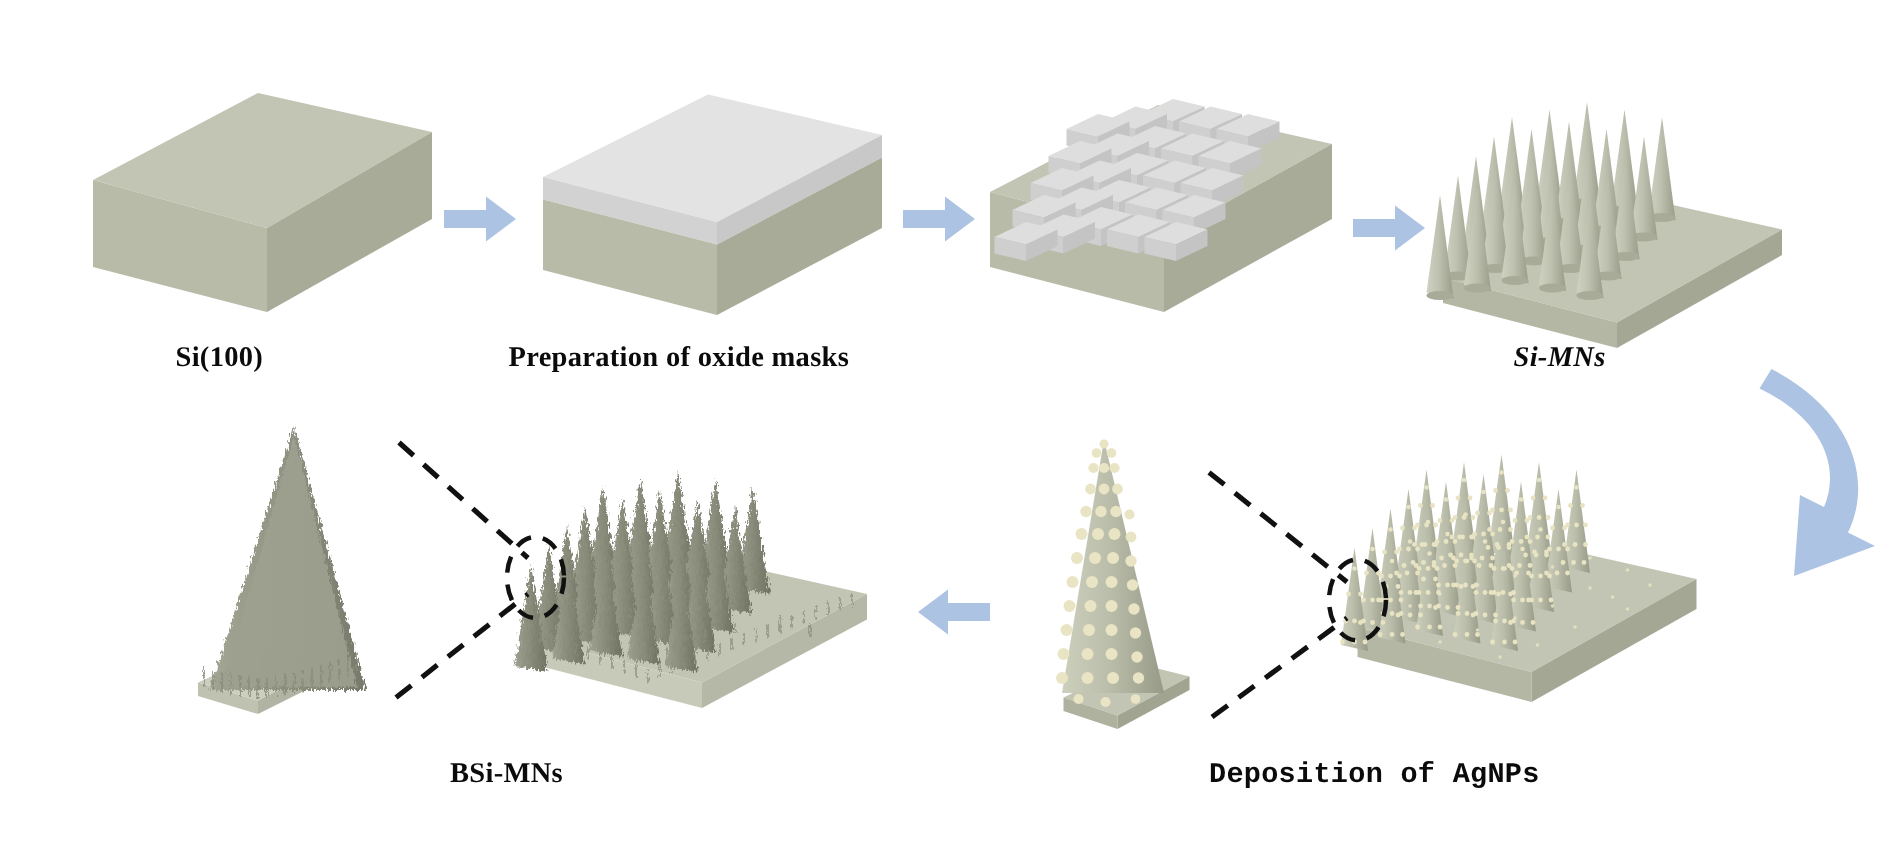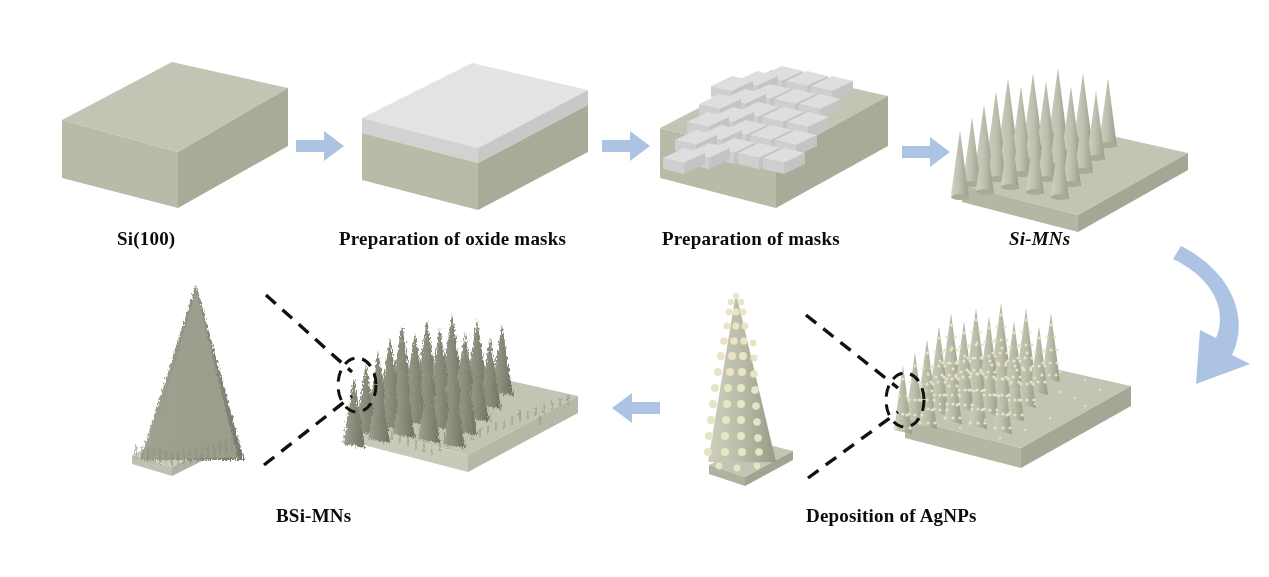--- a/index.html
+++ b/index.html
@@ -907,18 +907,17 @@
     </g>
     <g stroke="#111111" fill="none" stroke-width="3.4" stroke-linecap="butt" stroke-dasharray="13 9">
       <line x1="806" y1="315" x2="898" y2="388"></line>
       <line x1="808" y1="478" x2="898" y2="412"></line>
       <ellipse cx="905" cy="400" rx="19" ry="27" stroke-width="3" stroke-dasharray="11 8"></ellipse>
     </g>
   </svg>
 
   <div class="lbl" style="left:117px;top:228px;">Si(100)</div>
   <div class="lbl" style="left:339px;top:228px;">Preparation of oxide masks</div>
-  <div class="lbl" style="left:662px;top:228px;">Preparation of masks</div>
   <div class="lbl" style="left:1009px;top:228px;font-style:italic;">Si-MNs</div>
-  <div class="lbl" style="left:806px;top:505px;">Deposition of AgNPs</div>
-  <div class="lbl" style="left:276px;top:505px;">BSi-MNs</div>
+  <div class="lbl" style="left:806px;top:505px;font-family:Liberation Mono, monospace;">Deposition of AgNPs</div>
+  <div class="lbl" style="left:300px;top:505px;">BSi-MNs</div>
 
 </div>
 
 </body></html>

